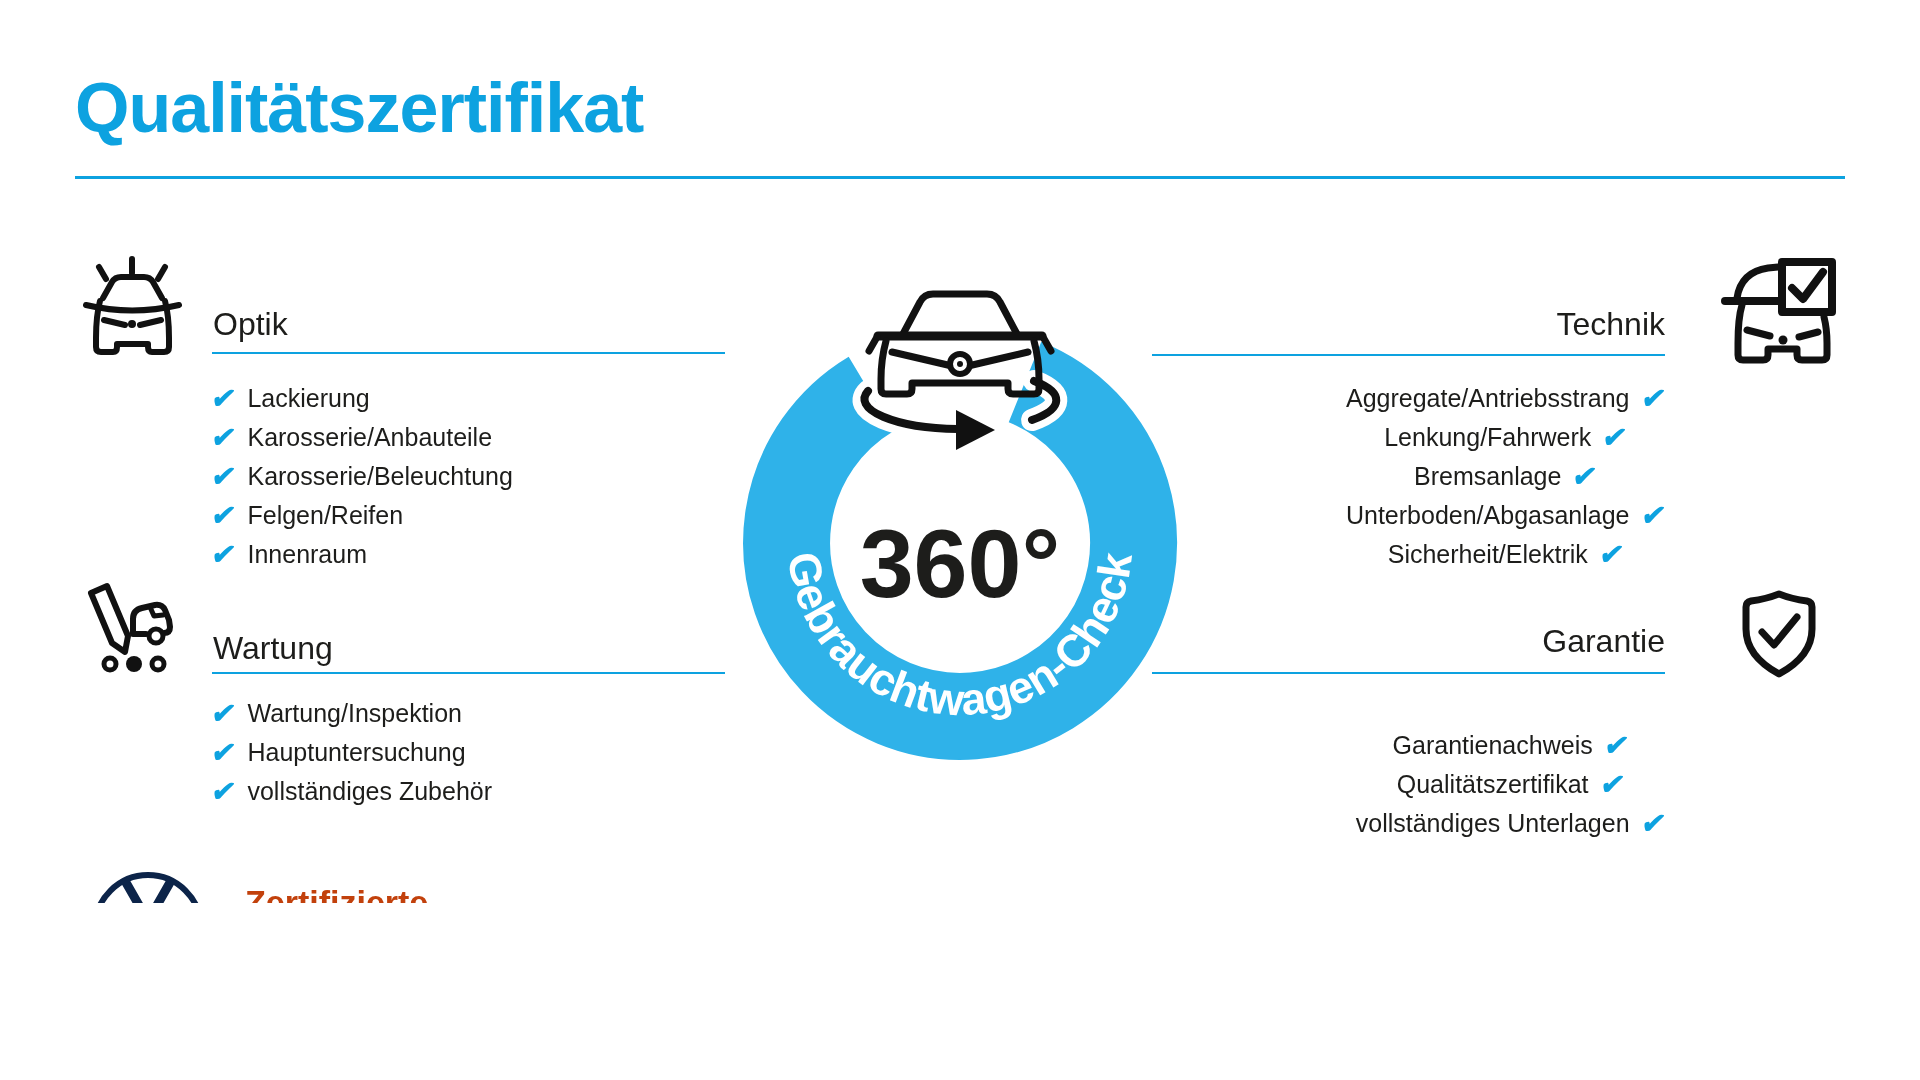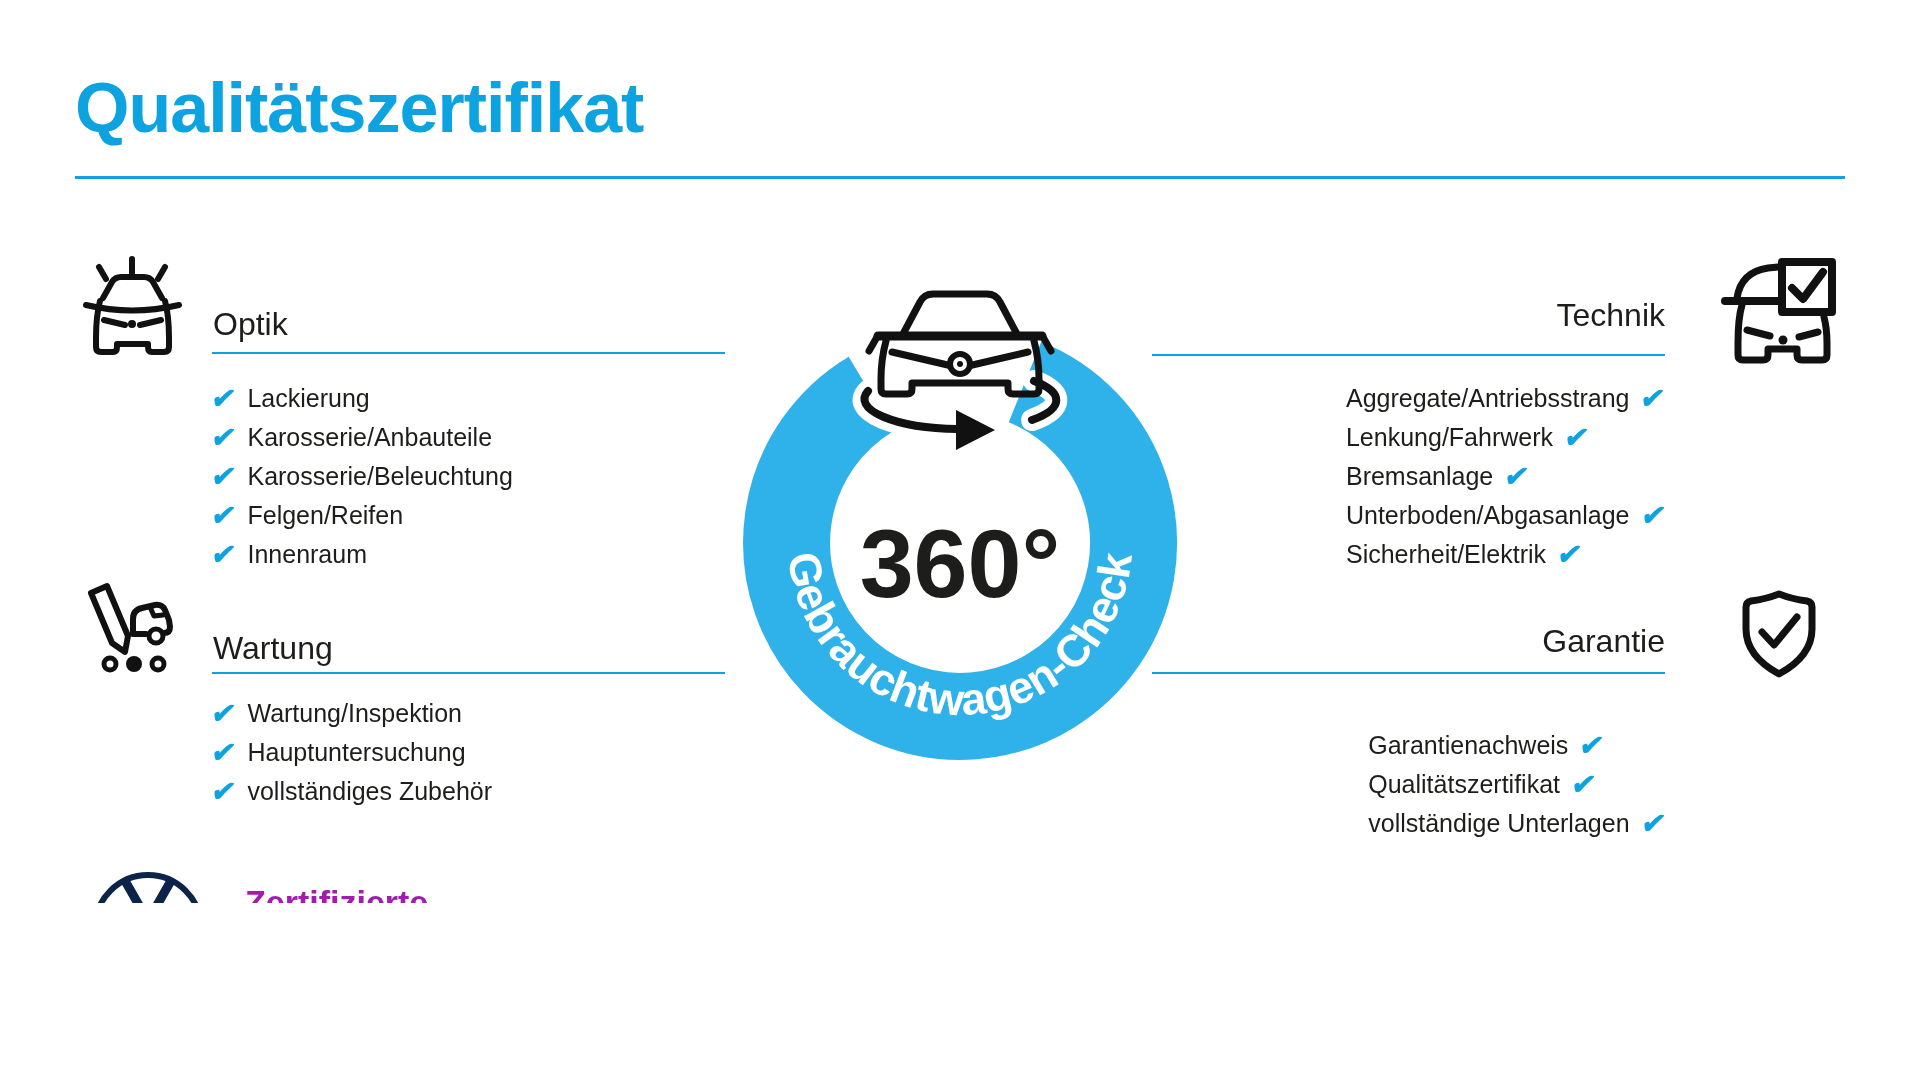--- a/index.html
+++ b/index.html
@@ -15,27 +15,27 @@
   .hd{position:absolute;font-size:32px;font-weight:normal;color:#1d1d1b;height:36px;line-height:36px;white-space:nowrap;}
   .hd-left{left:213px;}
   .hd-right{right:255px;text-align:right;}
   .rule{position:absolute;height:2px;background:#0da2e0;}
   .rule-left{left:212px;width:513px;}
   .rule-right{right:255px;width:513px;}
   .list{position:absolute;list-style:none;margin:0;padding:0;font-size:25px;color:#1d1d1b;}
   .list-left{left:212px;}
   .list-right{right:255px;}
   .list li{display:flex;align-items:center;height:39px;white-space:nowrap;}
-  .list-right li{justify-content:flex-start;}
+  .list-right li{justify-content:center;}
   .chk{color:#0da2e0;font-size:28px;font-weight:bold;transform:skewX(-10deg);display:inline-block;}
   .list-left .chk{margin-right:12px;}
   .list-right .chk{margin-left:12px;}
   .brand{
     position:absolute;left:245px;top:880px;font-size:34px;font-weight:bold;
-    color:#a21caf;line-height:45px;white-space:nowrap;
+    color:#c2410c;line-height:45px;white-space:nowrap;
   }
   .art{position:absolute;left:0;top:0;width:1920px;height:1080px;pointer-events:none;}
 </style>
 </head>
 <body>
 
 <div class="stage">
 
   <div class="title">Qualitätszertifikat</div>
   <div class="title-rule"></div>
@@ -75,21 +75,21 @@
     <li>
         <span class="chk">✔</span>
         <span>Hauptuntersuchung</span>
       </li>
     <li>
         <span class="chk">✔</span>
         <span>vollständiges Zubehör</span>
       </li>
   </ul>
 
-  <div class="hd hd-right" style="top:297px">Technik</div>
+  <div class="hd hd-right" style="top:306px">Technik</div>
   <div class="rule rule-right" style="top:354px"></div>
   <ul class="list list-right" style="top:379px">
     <li>
         <span>Aggregate/Antriebsstrang</span>
         <span class="chk">✔</span>
       </li>
     <li>
         <span>Lenkung/Fahrwerk</span>
         <span class="chk">✔</span>
       </li>
@@ -112,21 +112,21 @@
   <ul class="list list-right" style="top:726px">
     <li>
         <span>Garantienachweis</span>
         <span class="chk">✔</span>
       </li>
     <li>
         <span>Qualitätszertifikat</span>
         <span class="chk">✔</span>
       </li>
     <li>
-        <span>vollständige Unterlagen</span>
+        <span>vollständiges Unterlagen</span>
         <span class="chk">✔</span>
       </li>
   </ul>
 
   <div class="brand">
     <div>Zertifizierte</div>
   </div>
 
   <svg class="art" viewBox="0 0 1920 1080">
 

